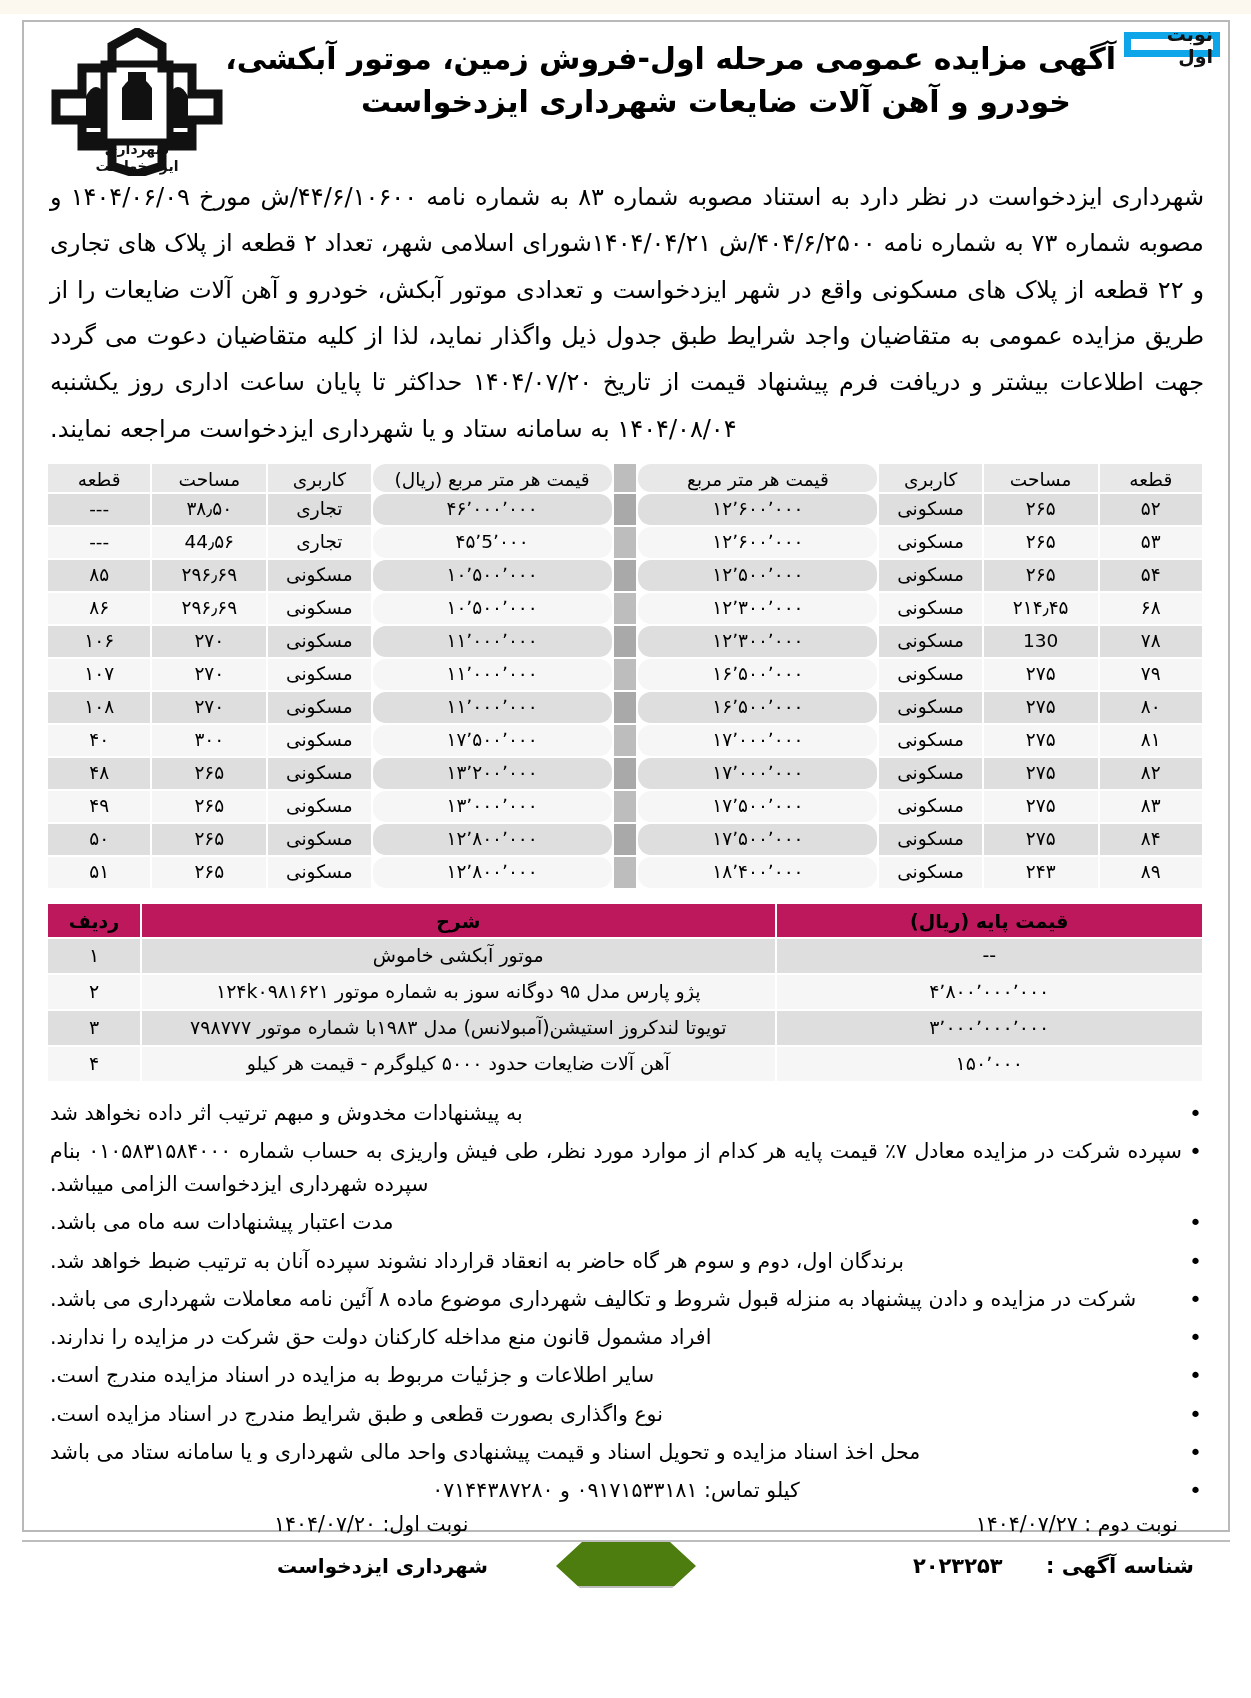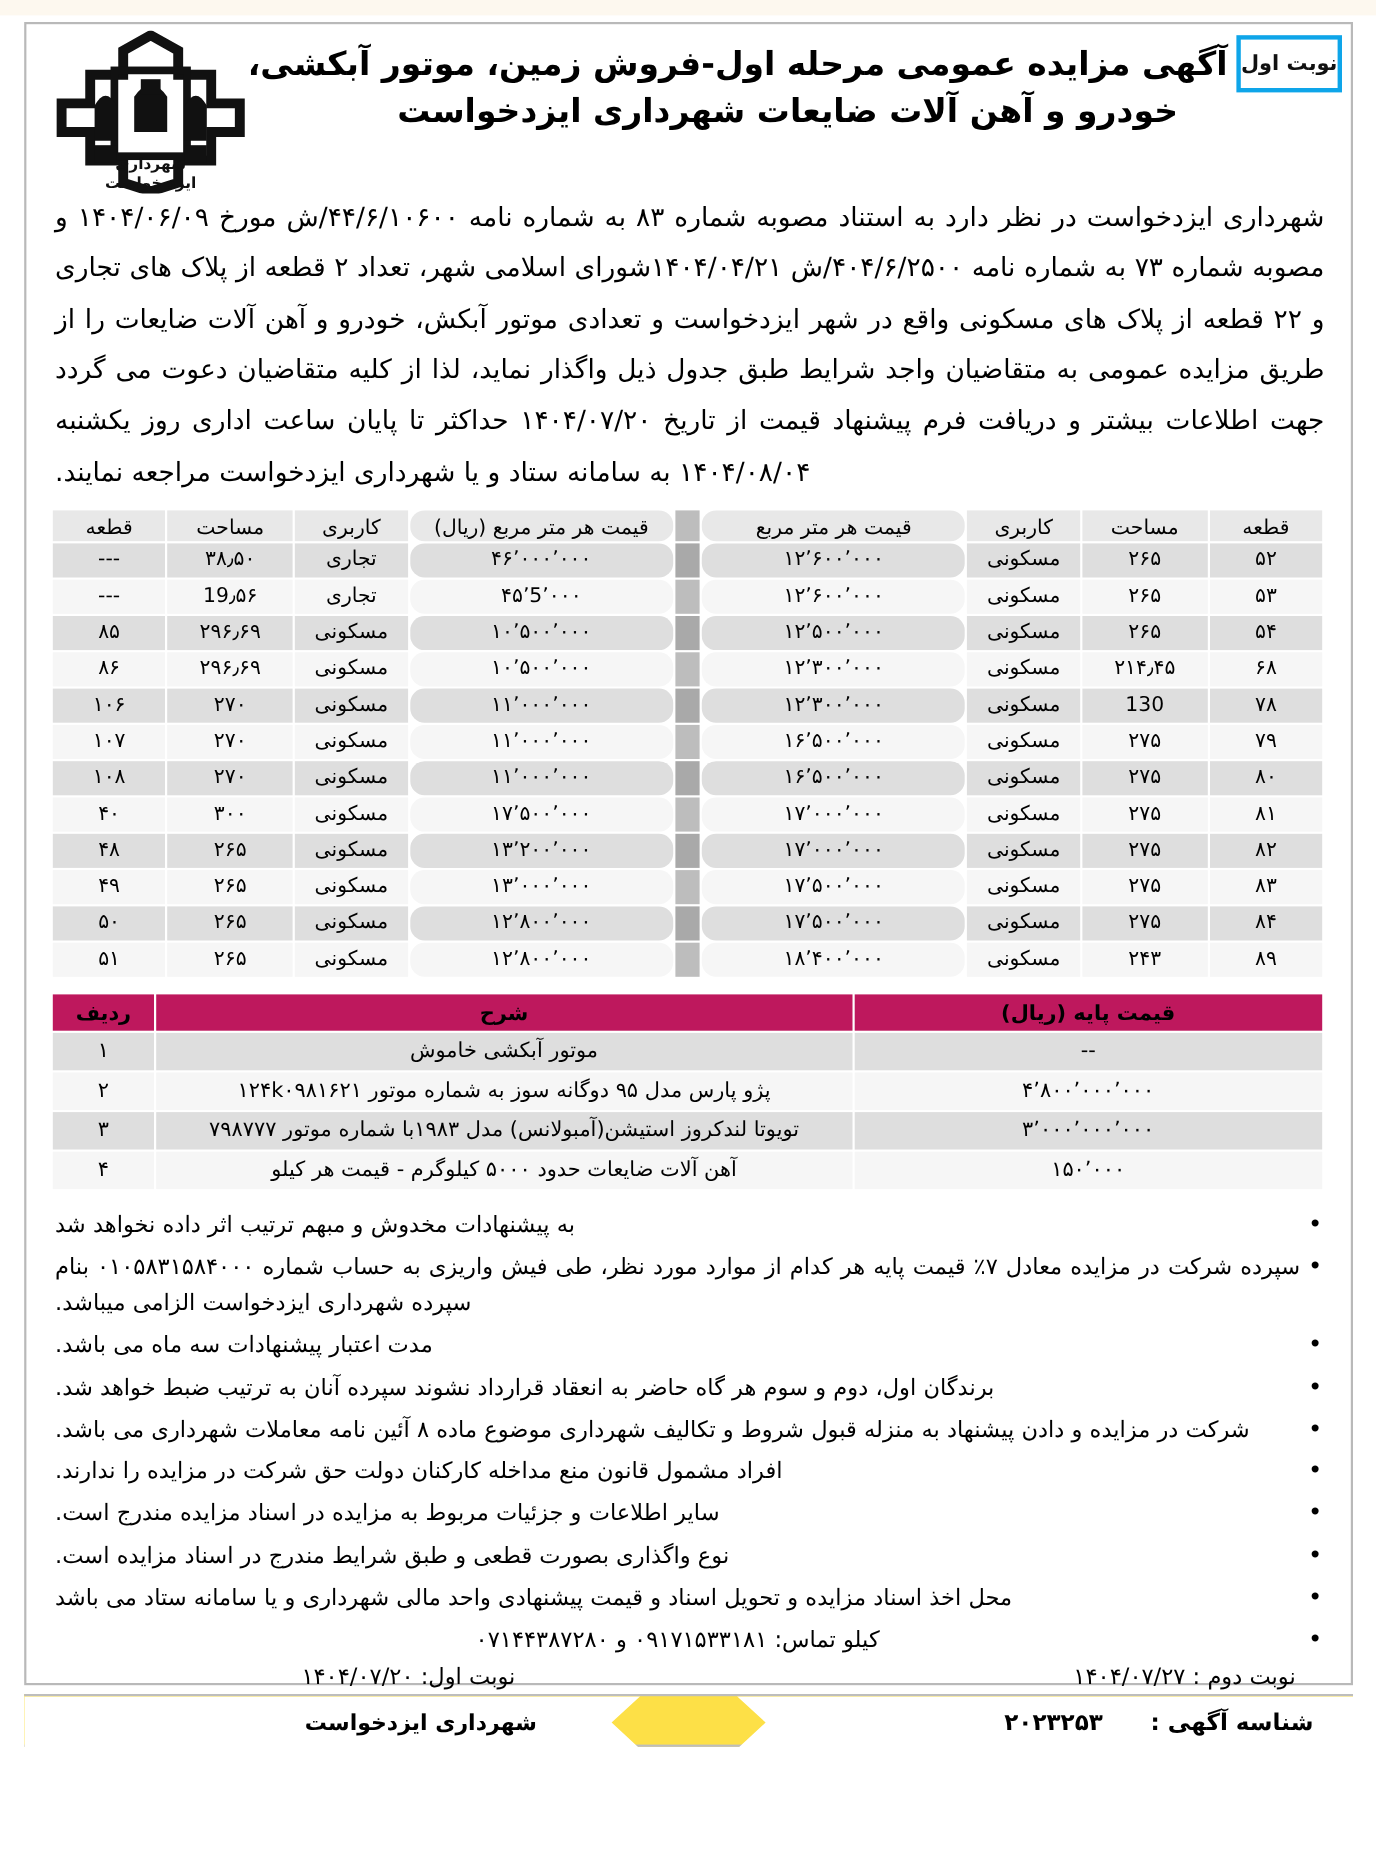--- a/index.html
+++ b/index.html
@@ -34,22 +34,22 @@
   }
 
   
   .header {
     position: relative;
     height: 150px;
   }
   .nobat-badge {
     position: absolute;
     top: 10px; right: 8px;
-    width: 96px; height: 52px;
-    border: 4px solid #0ea5e9;
+    width: 96px; height: 25px;
+    border: 7px solid #0ea5e9;
     background: #ffffff;
     display: flex; align-items: center; justify-content: center;
     font-weight: bold;
     font-size: 19px;
     color: #111;
     letter-spacing: -0.5px;
   }
   .title-wrap {
     position: absolute;
     right: 112px; top: 16px;
@@ -174,21 +174,21 @@
     padding: 0 50px 0 250px;
     font-size: 20.5px;
     margin-top: 1px;
   }
 
   
   .ribbon {
     position: absolute;
     left: 22px; top: 1540px;
     width: 1208px; height: 48px;
-    background: #fde047;
+    background: #4d7c0f;
     border-top: 2px solid #bdbdbd;
     border-bottom: 2px solid #bdbdbd;
   }
   .ribbon-left {
     position: absolute;
     left: 0; top: 0;
     height: 48px;
     width: 560px;
     background: #ffffff;
     display: flex; align-items: center; justify-content: flex-start;
@@ -320,21 +320,21 @@
               <td class="col-plot">---</td>
             </tr>
             <tr>
               <td class="col-plot">۵۳</td>
               <td class="col-area">۲۶۵</td>
               <td class="col-usage">مسکونی</td>
               <td class="col-price">۱۲٬۶۰۰٬۰۰۰</td>
               <td class="gap"></td>
               <td class="col-price">۴۵٬5٬۰۰۰</td>
               <td class="col-usage">تجاری</td>
-              <td class="col-area">19٫۵۶</td>
+              <td class="col-area">44٫۵۶</td>
               <td class="col-plot">---</td>
             </tr>
             <tr class="alt">
               <td class="col-plot">۵۴</td>
               <td class="col-area">۲۶۵</td>
               <td class="col-usage">مسکونی</td>
               <td class="col-price">۱۲٬۵۰۰٬۰۰۰</td>
               <td class="gap"></td>
               <td class="col-price">۱۰٬۵۰۰٬۰۰۰</td>
               <td class="col-usage">مسکونی</td>

